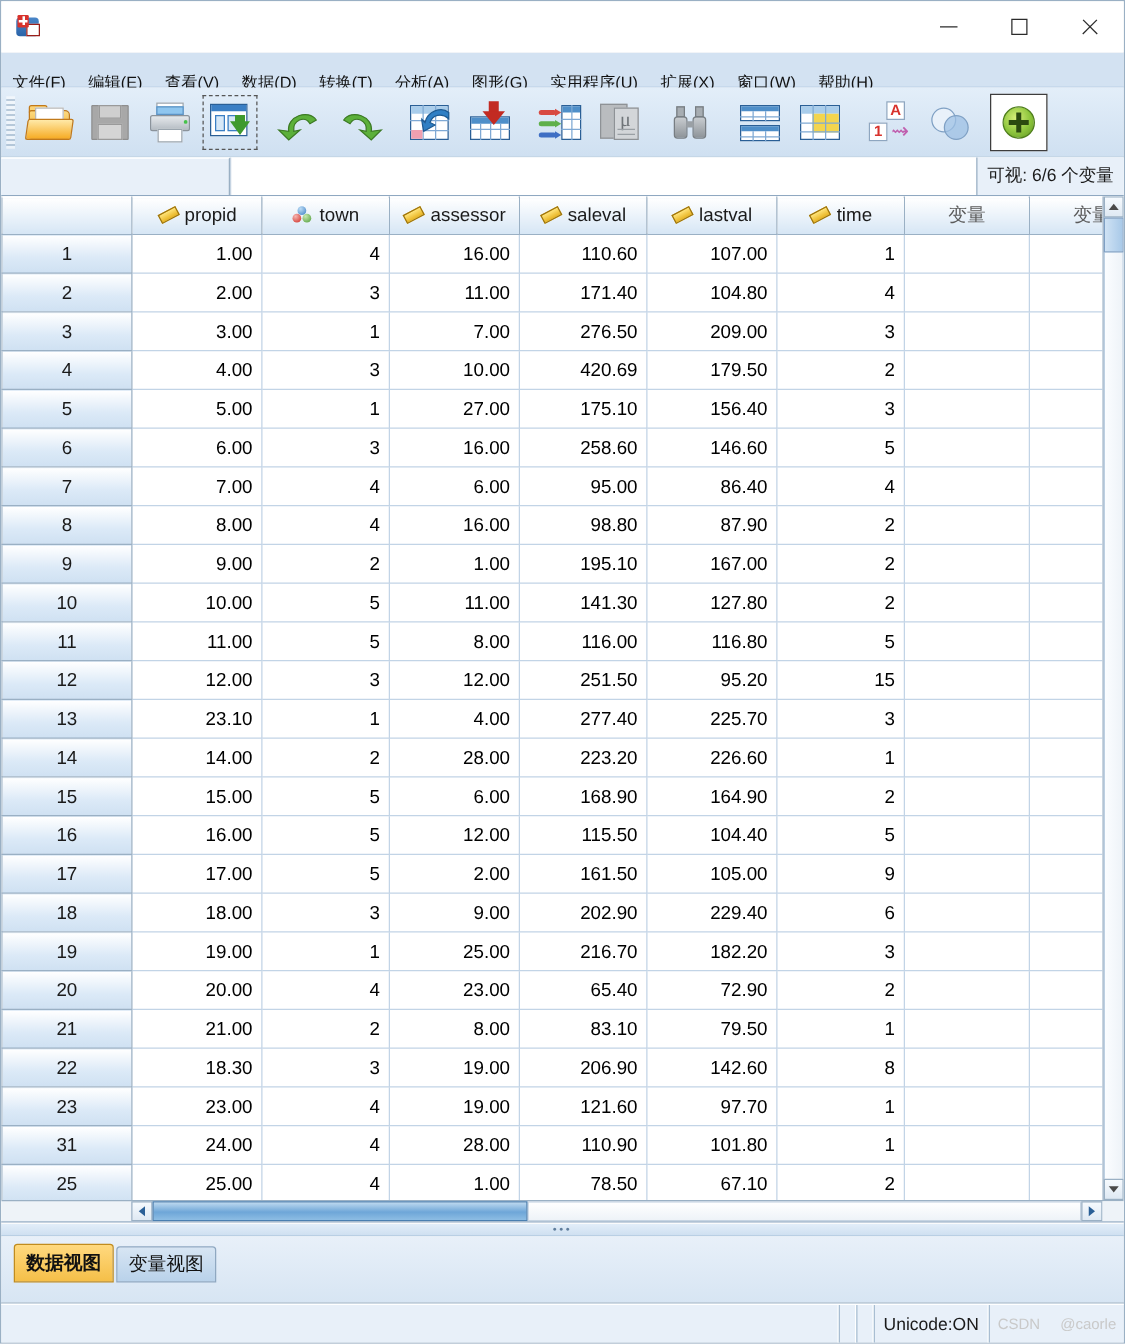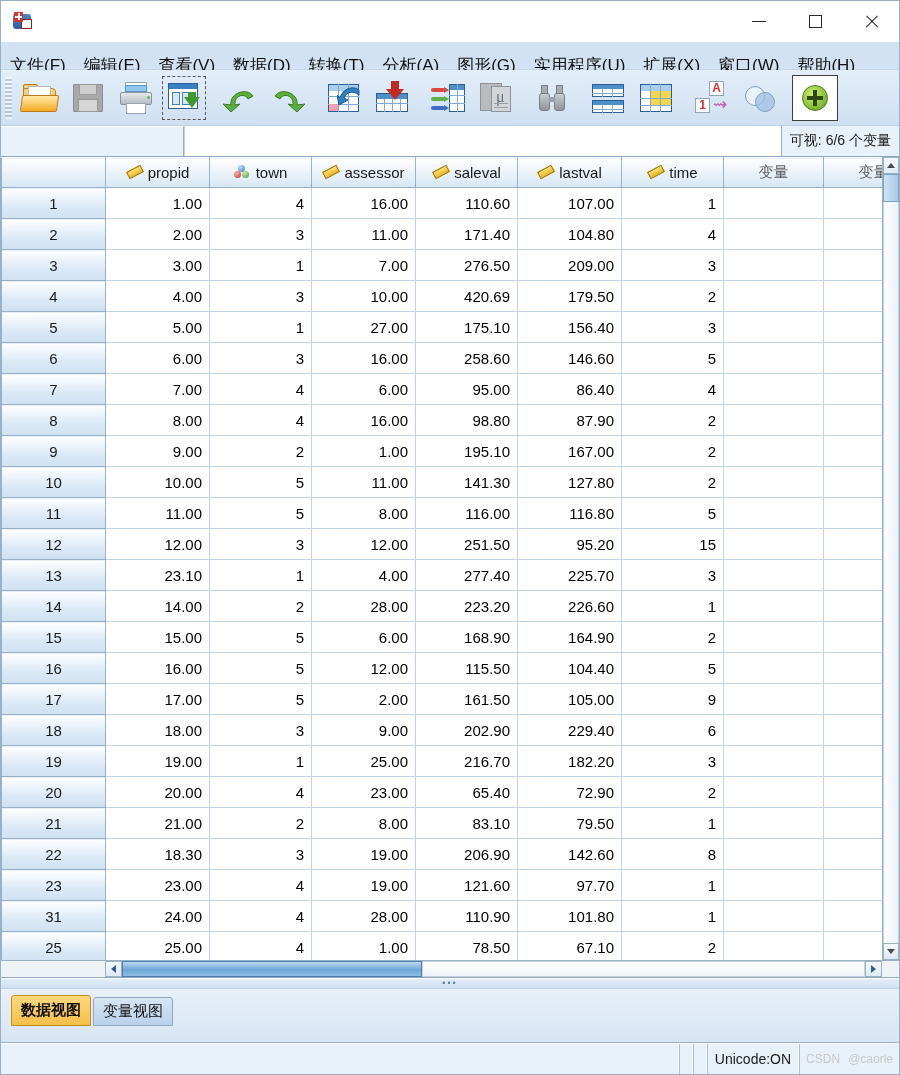--- a/index.html
+++ b/index.html
@@ -103,21 +103,21 @@
   
   .menubar {
     height: 27px;
     background: #d3e2f2;
     display: flex;
     align-items: center;
     flex: none;
     border-bottom: 1px solid #c3d6ea;
   }
   .menu-item {
-    font-size: 17px;
+    font-size: 13px;
     color: #111;
     padding: 0 9px;
     height: 17px;
     line-height: 27px;
     white-space: nowrap;
     cursor: default;
     margin-top: 10px;
   }
   .menu-item .mn { }
   .menu-item .mk { text-decoration: underline; }
@@ -538,21 +538,21 @@
     padding: 0 7px;
     font-size: 14px;
     color: #1a1a1a;
     border-left: 1px solid #a9bed2;
     border-right: 1px solid #ffffff;
     white-space: nowrap;
   }
   .sb-grow { flex: 1; border-left: none; }
   .sb-small { width: 12px; padding: 0; }
   .sb-wm {
-    display:flex; align-items:center; gap:8px;
+    display:flex; align-items:center; gap:16px;
     padding: 0 6px;
     font-size: 12px;
     color: #c9c9c9;
     border-left: 1px solid #a9bed2;
   }
 </style>
 </head>
 <body>
 
 <div id="window">

